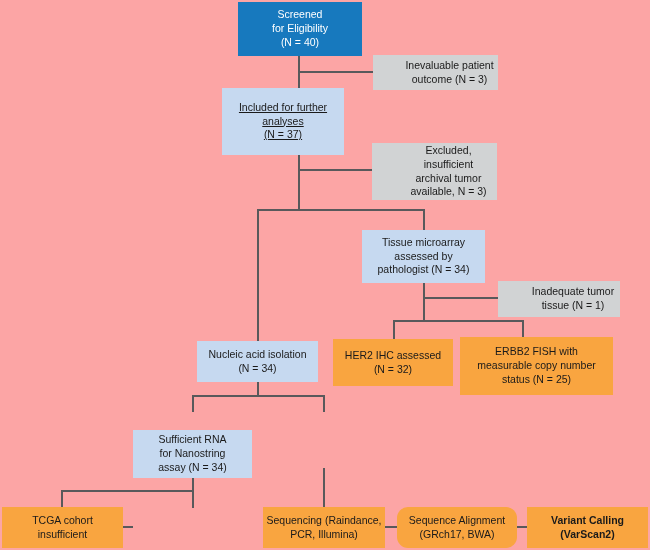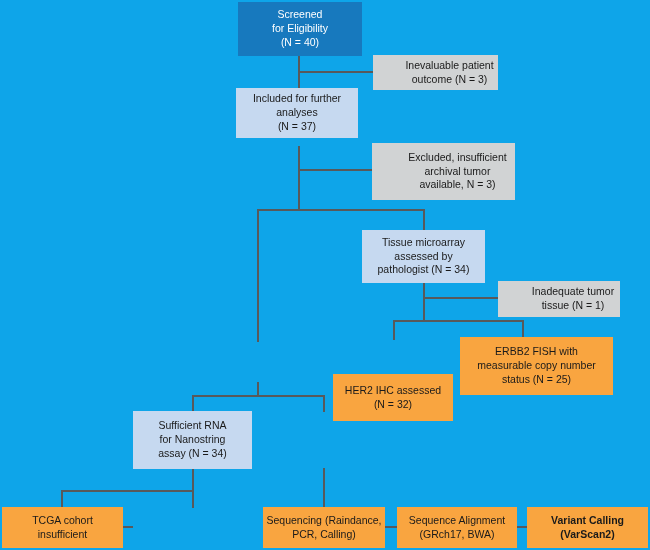--- a/index.html
+++ b/index.html
@@ -1,20 +1,20 @@
 <!DOCTYPE html>
 <html><head>
 <meta charset="utf-8">
 <style>
   html, body { margin: 0; padding: 0; background: #ffffff; }
   .canvas {
     position: relative;
     width: 650px;
     height: 550px;
-    background: #0ea5e9;
+    background: #fca5a5;
     font-family: "Liberation Sans", sans-serif;
     overflow: hidden;
   }
   .box {
     position: absolute;
     display: flex;
     align-items: center;
     justify-content: center;
     text-align: center;
     font-size: 10.5px;
@@ -67,74 +67,78 @@
     <span>Screened
 for Eligibility
 (N = 40)</span>
   </div>
 
   <div class="box gray" style="left:373px; top:55px;  width:125px; height:35px;">
     <span>Inevaluable patient
 outcome (N = 3)</span>
   </div>
 
-  <div class="box light" style="left:236px; top:88px;  width:122px; height:50px;">
+  <div class="box light" style="left:222px; top:88px;  width:122px; height:67px;text-decoration:underline;">
     <span>Included for further
 analyses
 (N = 37)</span>
   </div>
 
-  <div class="box gray" style="left:372px; top:143px; width:143px; height:57px;">
+  <div class="box gray" style="left:372px; top:143px; width:125px; height:57px;">
     <span>Excluded, insufficient
 archival tumor
 available, N = 3)</span>
   </div>
 
   <div class="box light" style="left:362px; top:230px; width:123px; height:53px;text-align:center;">
     <span>Tissue microarray
 assessed by
 pathologist (N = 34)</span>
   </div>
 
   <div class="box gray" style="left:498px; top:281px; width:122px; height:36px;">
     <span>Inadequate tumor
 tissue (N = 1)</span>
   </div>
 
+  <div class="box light" style="left:197px; top:341px; width:121px; height:41px;">
+    <span>Nucleic acid isolation
+(N = 34)</span>
+  </div>
 
-  <div class="box orange" style="left:333px; top:339px; width:120px; height:47px;margin-top:35px;">
+  <div class="box orange" style="left:333px; top:339px; width:120px; height:47px;">
     <span>HER2 IHC assessed
 (N = 32)</span>
   </div>
 
   <div class="box orange" style="left:460px; top:337px; width:153px; height:58px;">
     <span>ERBB2 FISH with
 measurable copy number
 status (N = 25)</span>
   </div>
 
-  <div class="box light" style="left:133px; top:411px; width:119px; height:58px;">
+  <div class="box light" style="left:133px; top:430px; width:119px; height:48px;">
     <span>Sufficient RNA
 for Nanostring
 assay (N = 34)</span>
   </div>
 
 
   <div class="box orange" style="left:2px;   top:507px; width:121px; height:41px;">
     <span>TCGA cohort
 insufficient</span>
   </div>
 
 
   <div class="box orange" style="left:263px; top:507px; width:122px; height:41px;">
     <span>Sequencing (Raindance,
-PCR, Calling)</span>
+PCR, Illumina)</span>
   </div>
 
-  <div class="box orange" style="left:397px; top:507px; width:120px; height:41px;">
+  <div class="box orange" style="left:397px; top:507px; width:120px; height:41px;border-radius:11px;">
     <span>Sequence Alignment
 (GRch17, BWA)</span>
   </div>
 
   <div class="box orange" style="left:527px; top:507px; width:121px; height:41px;font-weight:bold;">
     <span>Variant Calling
 (VarScan2)</span>
   </div>
 
 </div>

